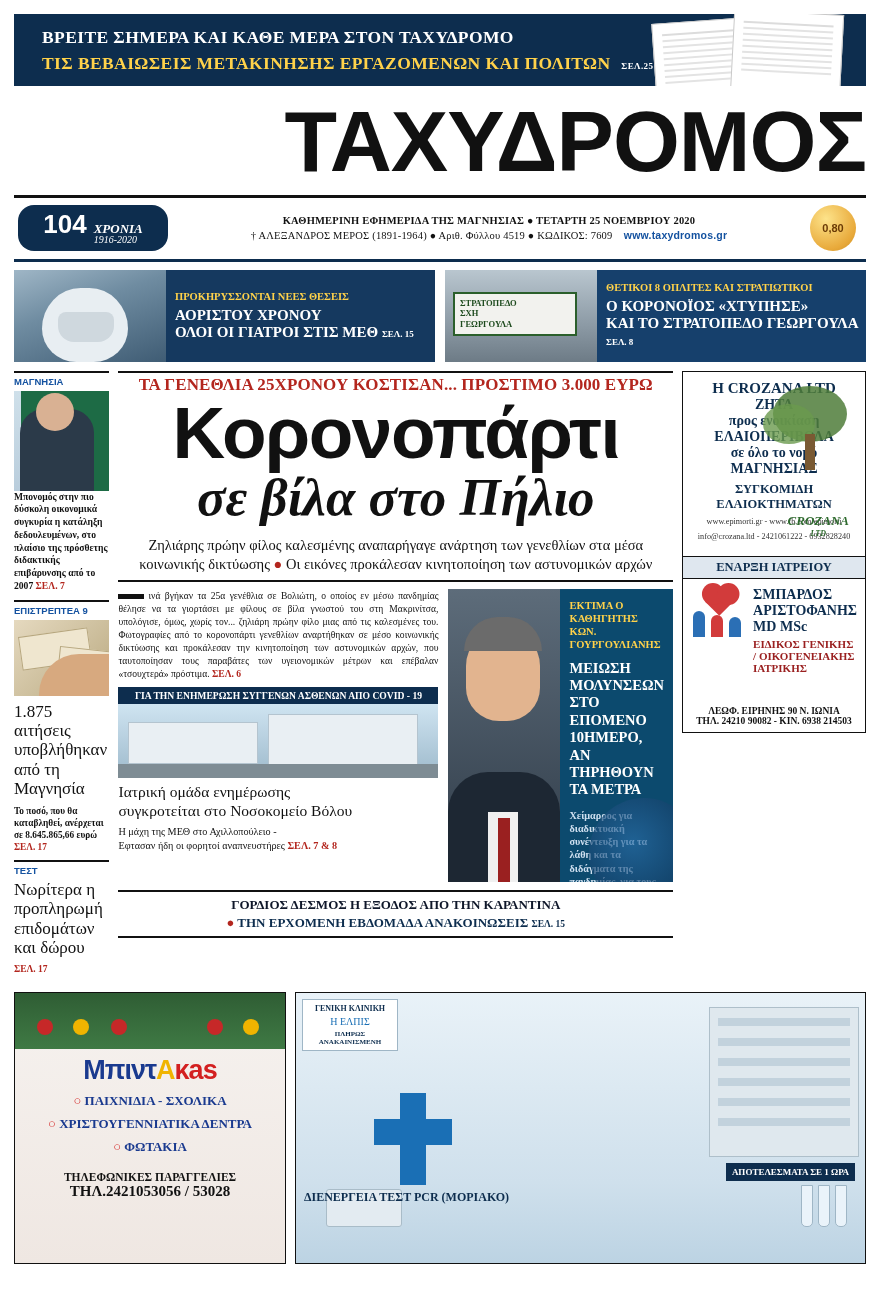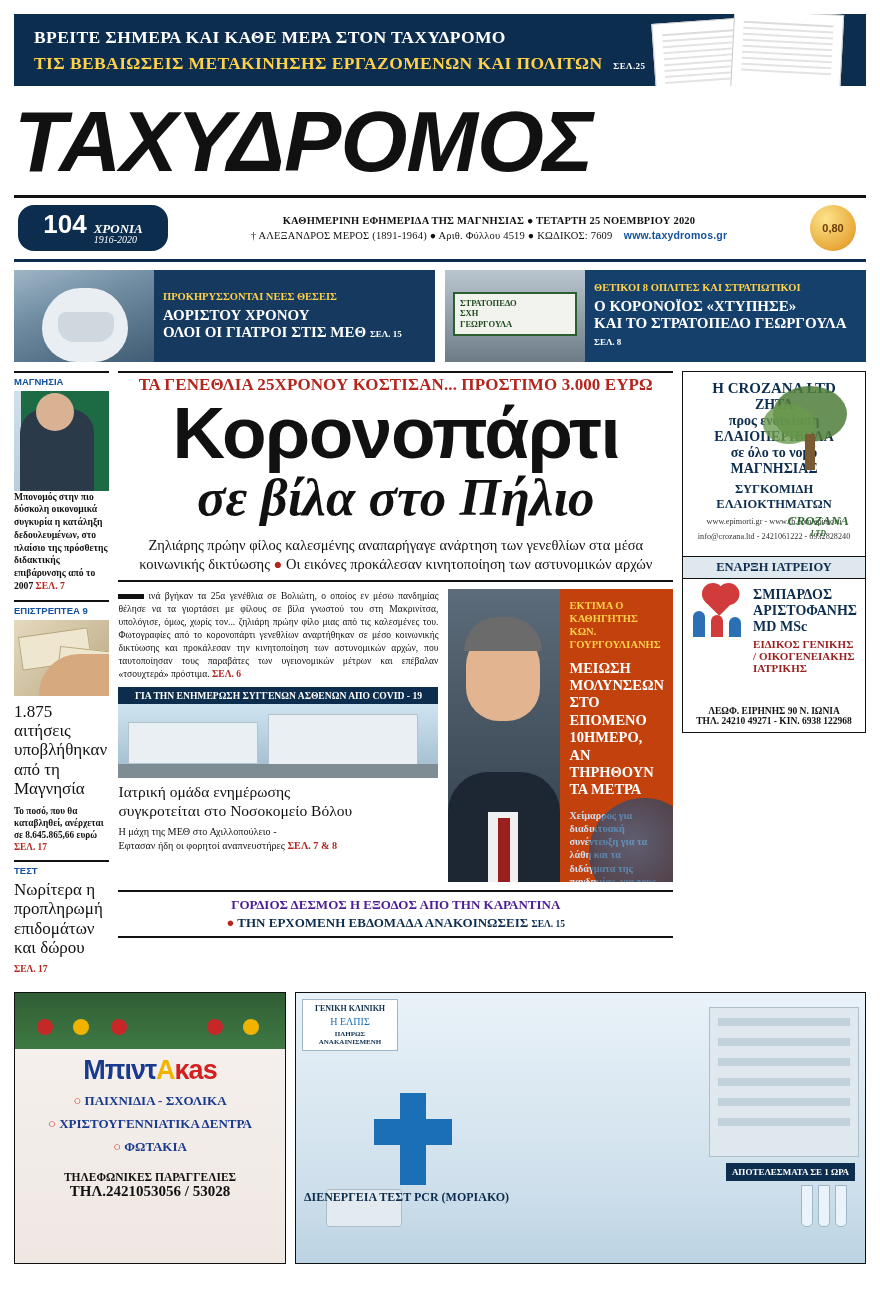--- a/index.html
+++ b/index.html
@@ -12,21 +12,21 @@
     overflow: hidden;
   }
   .page { position: relative; width: 880px; height: 1311px; padding: 14px 14px 8px 14px; }
 
   
   .topbanner {
     position: relative;
     height: 72px;
     background: #0d2d4e;
     display: flex; align-items: center;
-    padding-left: 20px;
+    padding-left: 28px;
     overflow: hidden;
   }
   .topbanner .lines { z-index: 2; }
   .topbanner .l1 {
     color: #ffffff; font-weight: bold; font-size: 17.5px; letter-spacing: .4px;
     font-family: "Liberation Serif", serif;
   }
   .topbanner .l2 {
     color: #ffd24a; font-weight: bold; font-size: 17.5px; letter-spacing: .4px; margin-top: 5px;
     font-family: "Liberation Serif", serif;
@@ -35,21 +35,21 @@
   .topbanner .docs { position:absolute; right: 6px; top:-14px; width: 230px; height:100px; }
   .doc-sheet { position:absolute; background:#fff; border:1px solid #c9c9c9; }
   .doc-sheet::before {
     content:""; position:absolute; left:8%; top:12%; right:8%; height:2px; background:#dcdcdc;
     box-shadow: 0 6px 0 #e3e3e3, 0 12px 0 #e3e3e3, 0 18px 0 #e3e3e3, 0 24px 0 #e3e3e3, 0 30px 0 #e3e3e3, 0 36px 0 #e3e3e3, 0 42px 0 #e3e3e3, 0 48px 0 #e3e3e3;
   }
   .doc-a { right: 96px; top: 20px; width: 110px; height: 82px; transform: rotate(-4deg); }
   .doc-b { right: 18px; top: 12px; width: 110px; height: 86px; transform: rotate(3deg); }
 
   
-  .masthead { text-align:left; padding: 14px 0 2px 0; font-style: italic; }
+  .masthead { text-align:right; padding: 14px 0 2px 0; }
   .masthead h1 {
     margin:0; font-size: 86px; line-height: .96; font-weight: bold;
     letter-spacing: -1px; font-family: "Liberation Sans", sans-serif;
     color:#111;
   }
   .mast-rule { height:3px; background:#111; margin: 10px 0 0 0; }
 
   .mastinfo { display:flex; align-items:center; padding: 7px 4px 6px 4px; }
   .badge104 {
     background:#0d2d4e; color:#fff; border-radius: 16px; padding: 4px 12px 5px 12px;
@@ -69,21 +69,21 @@
     background: radial-gradient(circle at 35% 30%, #fde38a, #e8a93a 70%, #c98b22);
     display:flex; align-items:center; justify-content:center;
     color:#6b3b06; font-size: 11px; font-weight:bold; font-family:"Liberation Sans", sans-serif;
     margin-right: 6px;
   }
   .rule-blue { height:3px; background:#0d2d4e; margin-top:2px; }
 
   
   .strips { display:flex; gap: 10px; margin-top: 8px; height: 92px; }
   .strip { flex:1; position:relative; overflow:hidden; display:flex; }
-  .strip .ph { width: 140px; position:relative; }
+  .strip .ph { width: 152px; position:relative; }
   .strip .txt { flex:1; padding: 6px 6px 6px 9px; color:#fff; display:flex; flex-direction:column; justify-content:center; }
   .strip .kicker { font-size: 10.5px; font-weight:bold; color:#ffd24a; margin-bottom: 5px; font-family:"Liberation Serif", serif; }
   .strip .head { font-size: 15px; font-weight:bold; line-height:1.12; }
   .strip .sel { font-size: 9px; font-weight:bold; }
   .strip.blue { background:#15395f; }
   .strip.blue2 { background:#16406c; }
 
   
   .ph-doctor { background: linear-gradient(160deg,#9fb6c6 0%, #6f8ca1 40%, #3f5c74 100%); }
   .ph-doctor::after {
@@ -162,38 +162,38 @@
   .hospital-photo { height: 74px; background: linear-gradient(180deg,#cfe4f1 0%, #9db9cb 100%); position:relative; overflow:hidden; }
   .hospital-photo .bld { position:absolute; background:#e9eff3; border:1px solid #b4c4cf; }
   .hospital-photo .b1 { left:10px; top:18px; width: 130px; height: 42px; }
   .hospital-photo .b2 { left: 150px; top: 10px; width: 150px; height: 52px; }
   .hospital-photo .road { position:absolute; left:0; right:0; bottom:0; height: 14px; background:#7e8c94; }
 
   .hosp-head { font-size: 15.5px; line-height:1.18; margin-top: 5px; }
   .hosp-sub { font-size: 10.2px; line-height: 1.35; margin-top: 5px; }
 
   
-  .prof-box { background:#c2410c; color:#fff; height: 293px; position:relative; overflow:hidden; display:flex; }
+  .prof-box { background:#0c4a6e; color:#fff; height: 293px; position:relative; overflow:hidden; display:flex; }
   .prof-photo { width: 112px; position:relative; background: linear-gradient(180deg,#5d6c7a,#2f3b48); }
   .prof-photo .face { position:absolute; left: 18px; top: 40px; width: 74px; height: 92px; background:#e2b48f; border-radius: 38px 38px 34px 34px; }
   .prof-photo .hair { position:absolute; left: 16px; top: 28px; width: 78px; height: 34px; background:#6b6b6b; border-radius: 38px 38px 0 0; }
   .prof-photo .suit { position:absolute; left: 0; bottom: 0; width: 112px; height: 110px; background:#1d2733; border-radius: 40px 40px 0 0; }
   .prof-photo .shirt { position:absolute; left: 40px; bottom: 0; width: 30px; height: 70px; background:#f0f0f0; }
   .prof-photo .tie { position:absolute; left: 50px; bottom: 0; width: 12px; height: 64px; background:#9a2020; }
   .prof-text { flex:1; padding: 10px 9px; }
   .prof-text .k { color:#ffd24a; font-size: 10.5px; font-weight:bold; line-height:1.25; }
   .prof-text .h { font-size: 14.5px; font-weight:bold; line-height: 1.2; margin-top: 8px; color:#fff; }
   .prof-text .b { font-size: 10.2px; font-weight:bold; line-height:1.3; margin-top: 10px; color:#cfe0f0; }
   .virus { position:absolute; right:-26px; bottom:-26px; width: 110px; height:110px; border-radius:50%; background: radial-gradient(circle at 40% 40%, #2a6ea8, #133a61 70%); opacity:.65; }
 
   .gordios {
     margin-top: 8px; border-top:2px solid #111; border-bottom:2px solid #111;
     padding: 5px 4px; text-align:center;
   }
-  .gordios .l1 { color:#4c1d95; font-size: 13px; font-weight:bold; }
+  .gordios .l1 { color:#0f172a; font-size: 13px; font-weight:bold; }
   .gordios .l2 { color:#0d2d4e; font-size: 13px; font-weight:bold; margin-top:2px; }
   .gordios .dot { color:#b3261e; }
   .gordios .sel { font-size: 9.5px; }
 
   
   .rightads { width: 280px; }
   .crozana { border:1px solid #111; height: 186px; position:relative; padding: 8px 8px 6px 8px; text-align:center; }
   .crozana .l { color:#0d2d4e; font-weight:bold; }
   .crozana .l1 { font-size: 15px; }
   .crozana .l2 { font-size: 14px; }
@@ -472,21 +472,21 @@
           <div class="fig f1"></div>
           <div class="fig f2"></div>
           <div class="fig f3"></div>
         </div>
         <div class="body">
           <div class="name">ΣΜΠΑΡΔΟΣ ΑΡΙΣΤΟΦΑΝΗΣ MD MSc</div>
           <div class="spec">ΕΙΔΙΚΟΣ ΓΕΝΙΚΗΣ / ΟΙΚΟΓΕΝΕΙΑΚΗΣ ΙΑΤΡΙΚΗΣ</div>
         </div>
         <div class="addr">
           <div>ΛΕΩΦ. ΕΙΡΗΝΗΣ 90 Ν. ΙΩΝΙΑ</div>
-          <div>ΤΗΛ. 24210 49271 - ΚΙΝ. 6938 122968</div>
+          <div>ΤΗΛ. 24210 90082 - ΚΙΝ. 6938 214503</div>
         </div>
       </div>
     </div>
   </div>
 
   <div class="bottomads">
     <div class="ad ad-bidakas">
       <div class="garland"></div>
       <div class="ball" style="left:22px;background:#c62828"></div>
       <div class="ball" style="left:58px;background:#f0b400"></div>

